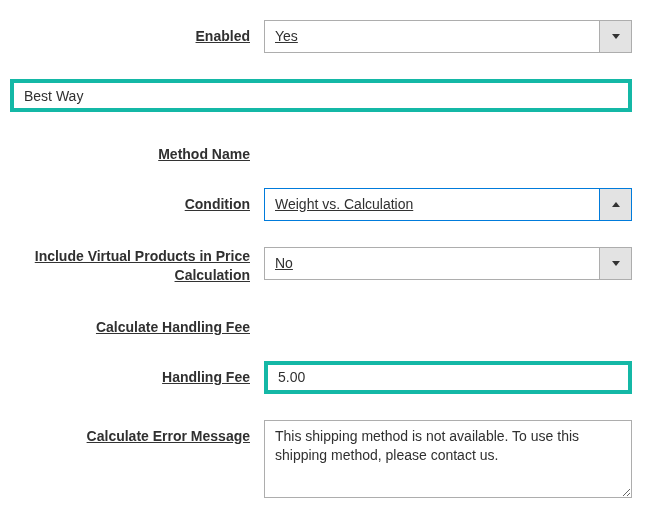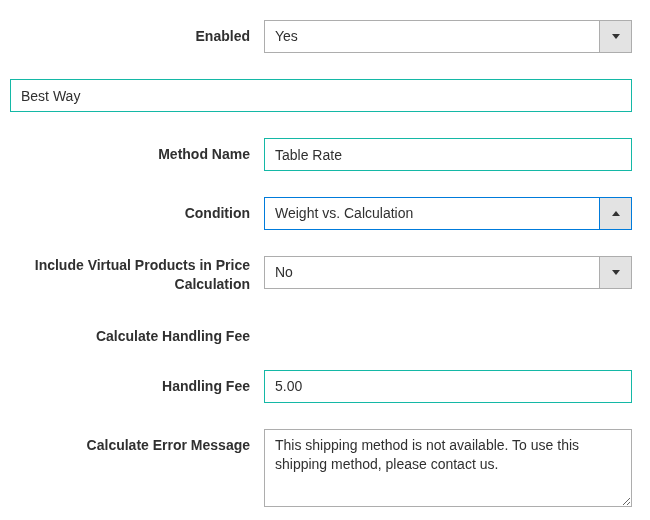--- a/index.html
+++ b/index.html
@@ -9,20 +9,21 @@
     font-size: 14px;
     color: #333;
     background: #fff;
     padding: 20px 18px 20px 10px;
     width: 650px;
   }
   .form-row {
     display: flex;
     align-items: flex-start;
     margin-bottom: 26px;
+    text-decoration: underline;
   }
   .form-row.tall-label .label {
     line-height: 1.35;
   }
   .label {
     width: 254px;
     text-align: right;
     padding-right: 14px;
     font-weight: 600;
     color: #303030;
@@ -72,21 +73,21 @@
   }
   .triangle-up {
     width: 0; height: 0;
     border-left: 4.5px solid transparent;
     border-right: 4.5px solid transparent;
     border-bottom: 5px solid #333;
   }
   input.text-input {
     width: 100%;
     height: 33px;
-    border: 1px solid #14b8a6;
+    border: 4px solid #14b8a6;
     padding: 6px 10px;
     font-size: 14px;
     color: #303030;
     font-family: inherit;
   }
   textarea.text-area {
     width: 100%;
     height: 78px;
     border: 1px solid #adadad;
     padding: 6px 10px;
@@ -113,23 +114,20 @@
 </div>
 
 <div class="form-row">
   <div class="control">
     <input type="text" class="text-input" value="Best Way" style="">
   </div>
 </div>
 
 <div class="form-row">
   <div class="label">Method Name</div>
-  <div class="control">
-    <input type="text" class="text-input" value="Table Rate" style="">
-  </div>
 </div>
 
 <div class="form-row">
   <div class="label">Condition</div>
   <div class="control">
     <div class="select-wrap focused">
       <div class="select-value">Weight vs. Calculation</div>
       <div class="select-btn">
         <div class="triangle-up"></div>
       </div>

